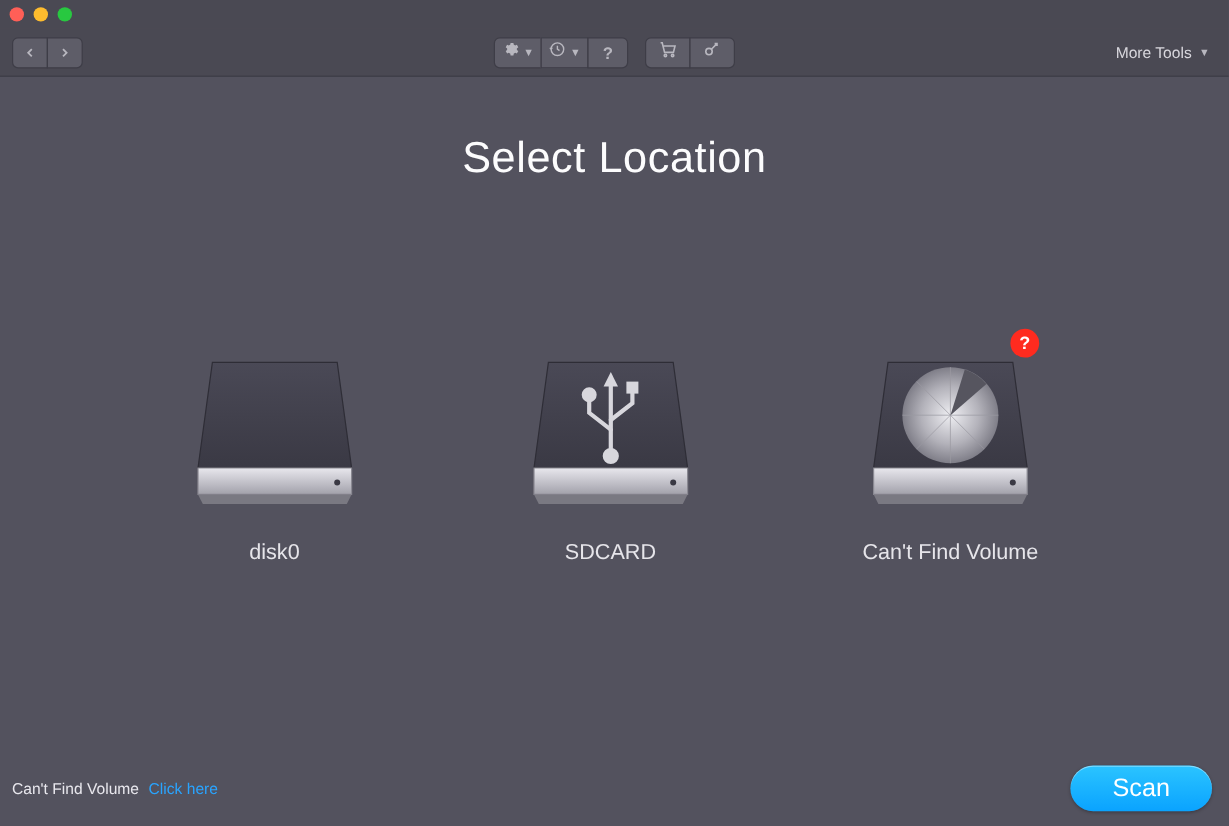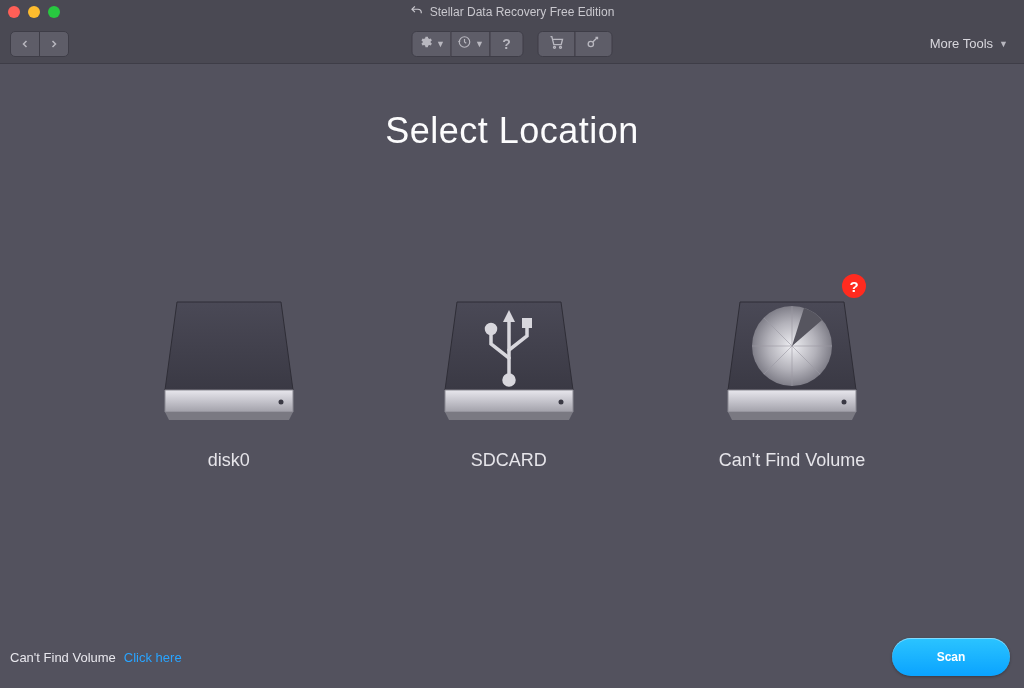--- a/index.html
+++ b/index.html
@@ -168,43 +168,33 @@
       cursor: pointer;
     }
     .scan-btn {
       margin-left: auto;
       width: 118px;
       height: 38px;
       border-radius: 19px;
       border: none;
       background: linear-gradient(180deg, #2bc4ff 0%, #0aa3ff 100%);
       color: #fff;
-      font-size: 12px;
+      font-size: 21px;
       cursor: pointer;
       box-shadow: inset 0 1px 0 rgba(255,255,255,0.4), 0 1px 3px rgba(0,0,0,0.3);
-      font-weight: bold;
     }
   </style>
 </head>
 <body>
 
 <div class="titlebar">
   <div class="traffic-lights">
     <div class="traffic-light tl-red"></div>
     <div class="traffic-light tl-yellow"></div>
     <div class="traffic-light tl-green"></div>
-  </div>
-  <div class="title-center">
-    <span>
-      <svg viewBox="0 0 24 24" fill="none" stroke="#c9c8ce" stroke-width="2">
-        <path d="M9 14L4 9l5-5"></path>
-          <path d="M4 9h10a6 6 0 016 6v1"></path>
-      </svg>
-    </span>
-    <span>Stellar Data Recovery Free Edition</span>
   </div>
 </div>
 
 <div class="toolbar">
   <div class="nav-group">
     <div class="tool-btn">
       <svg width="12" height="12" viewBox="0 0 24 24" fill="none" stroke="#b8b7bf" stroke-width="3">
           <path d="M15 18l-6-6 6-6"></path>
         </svg>
     </div>

